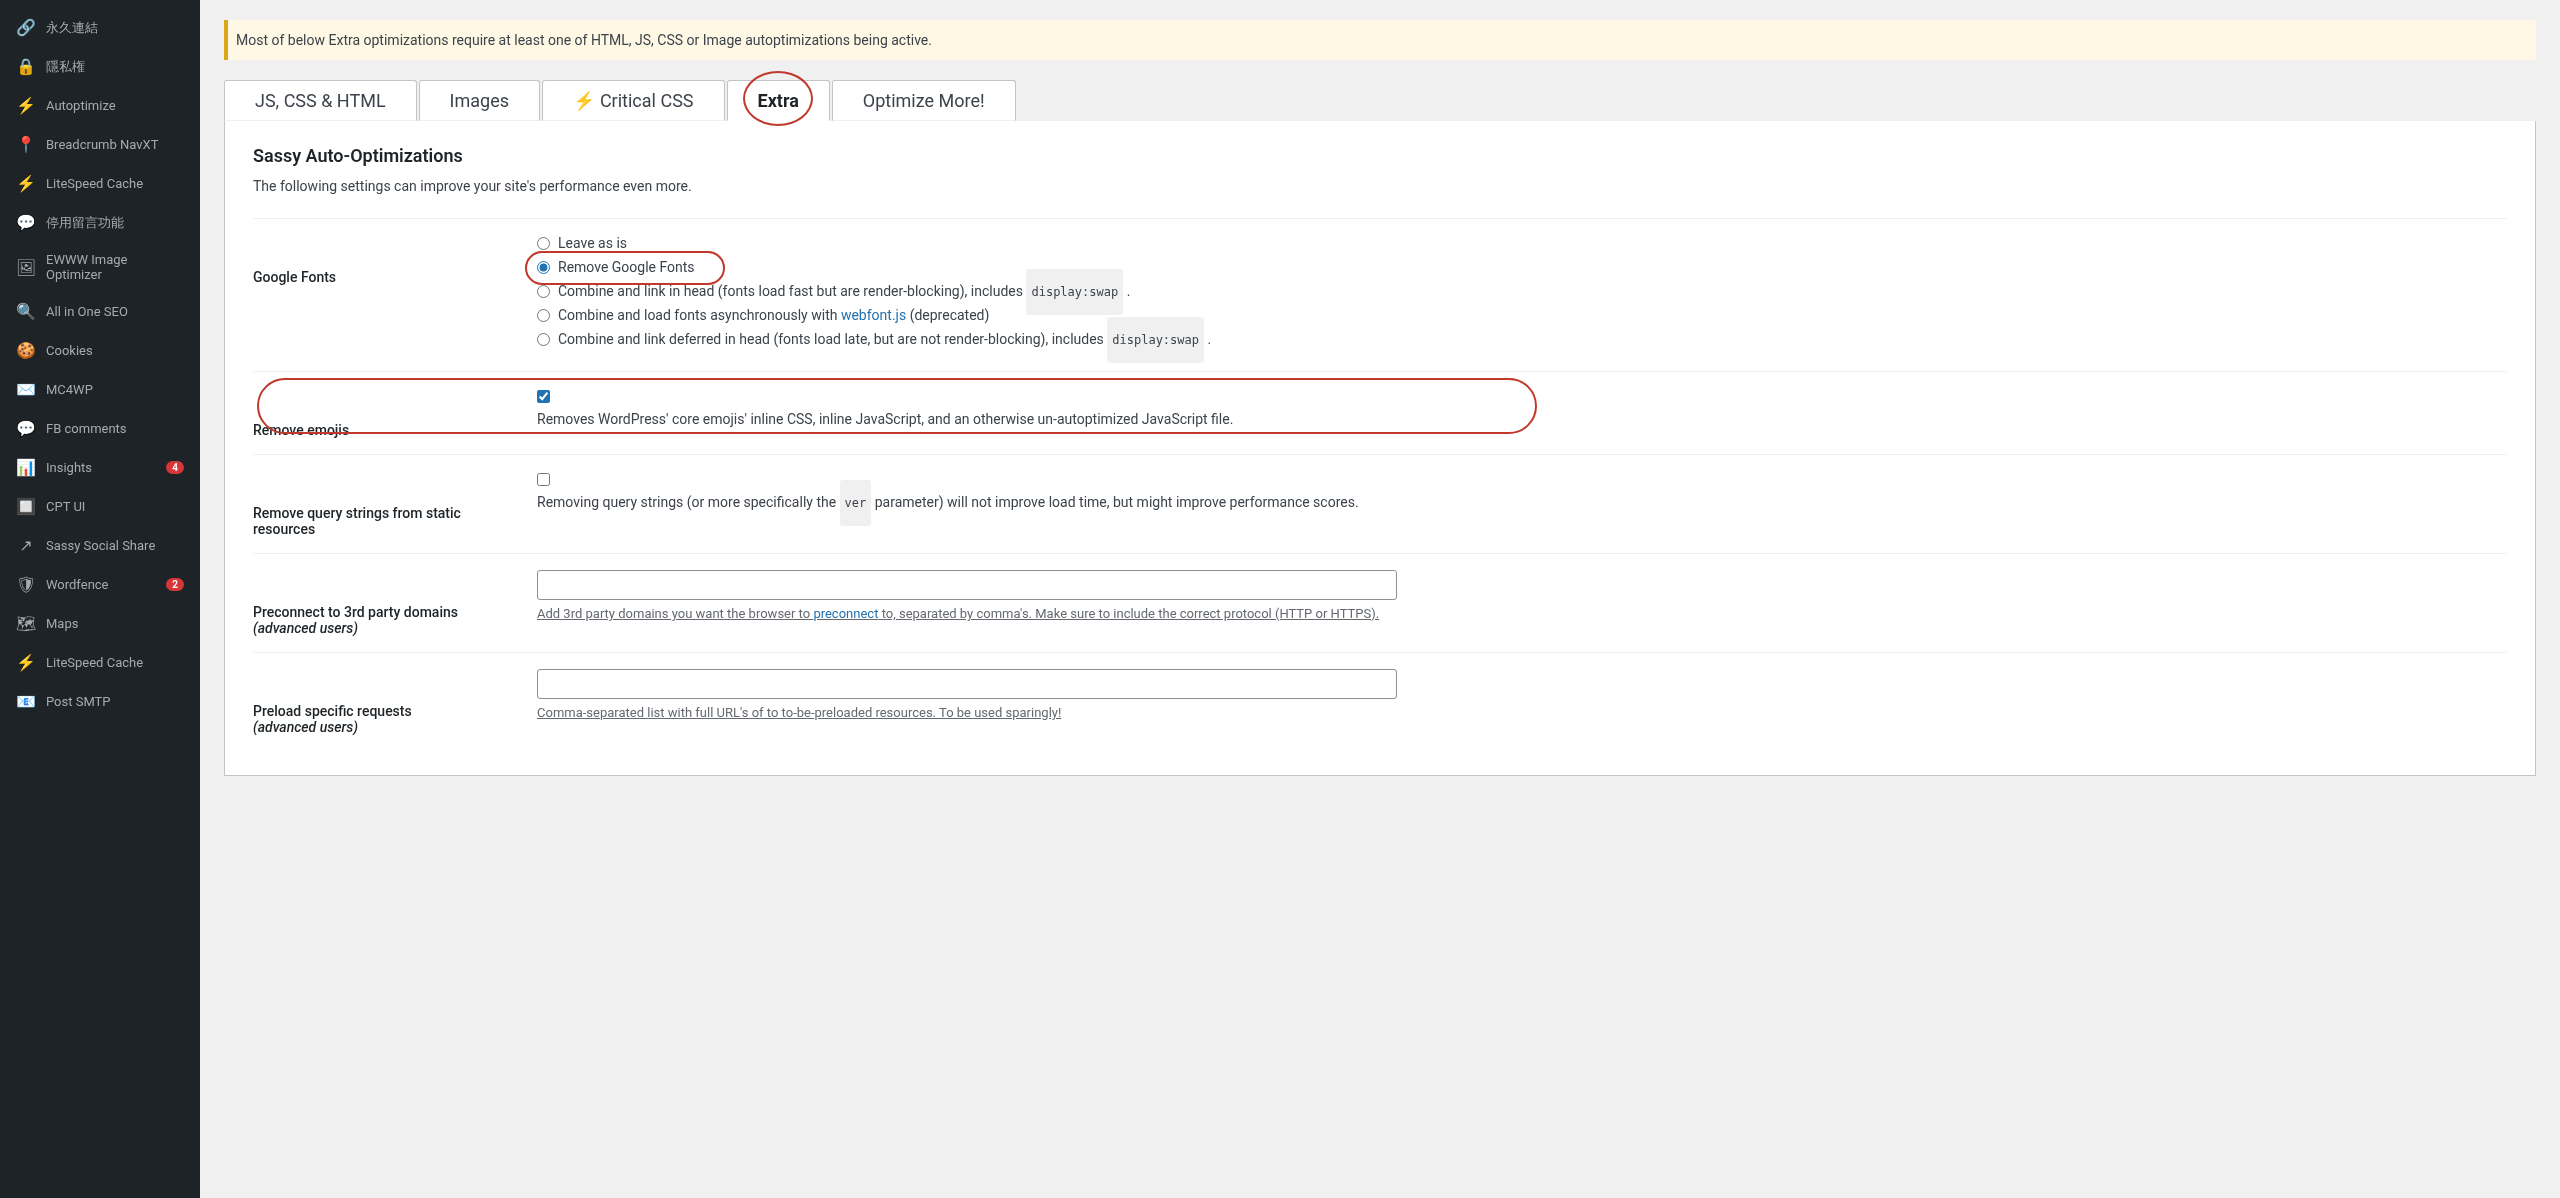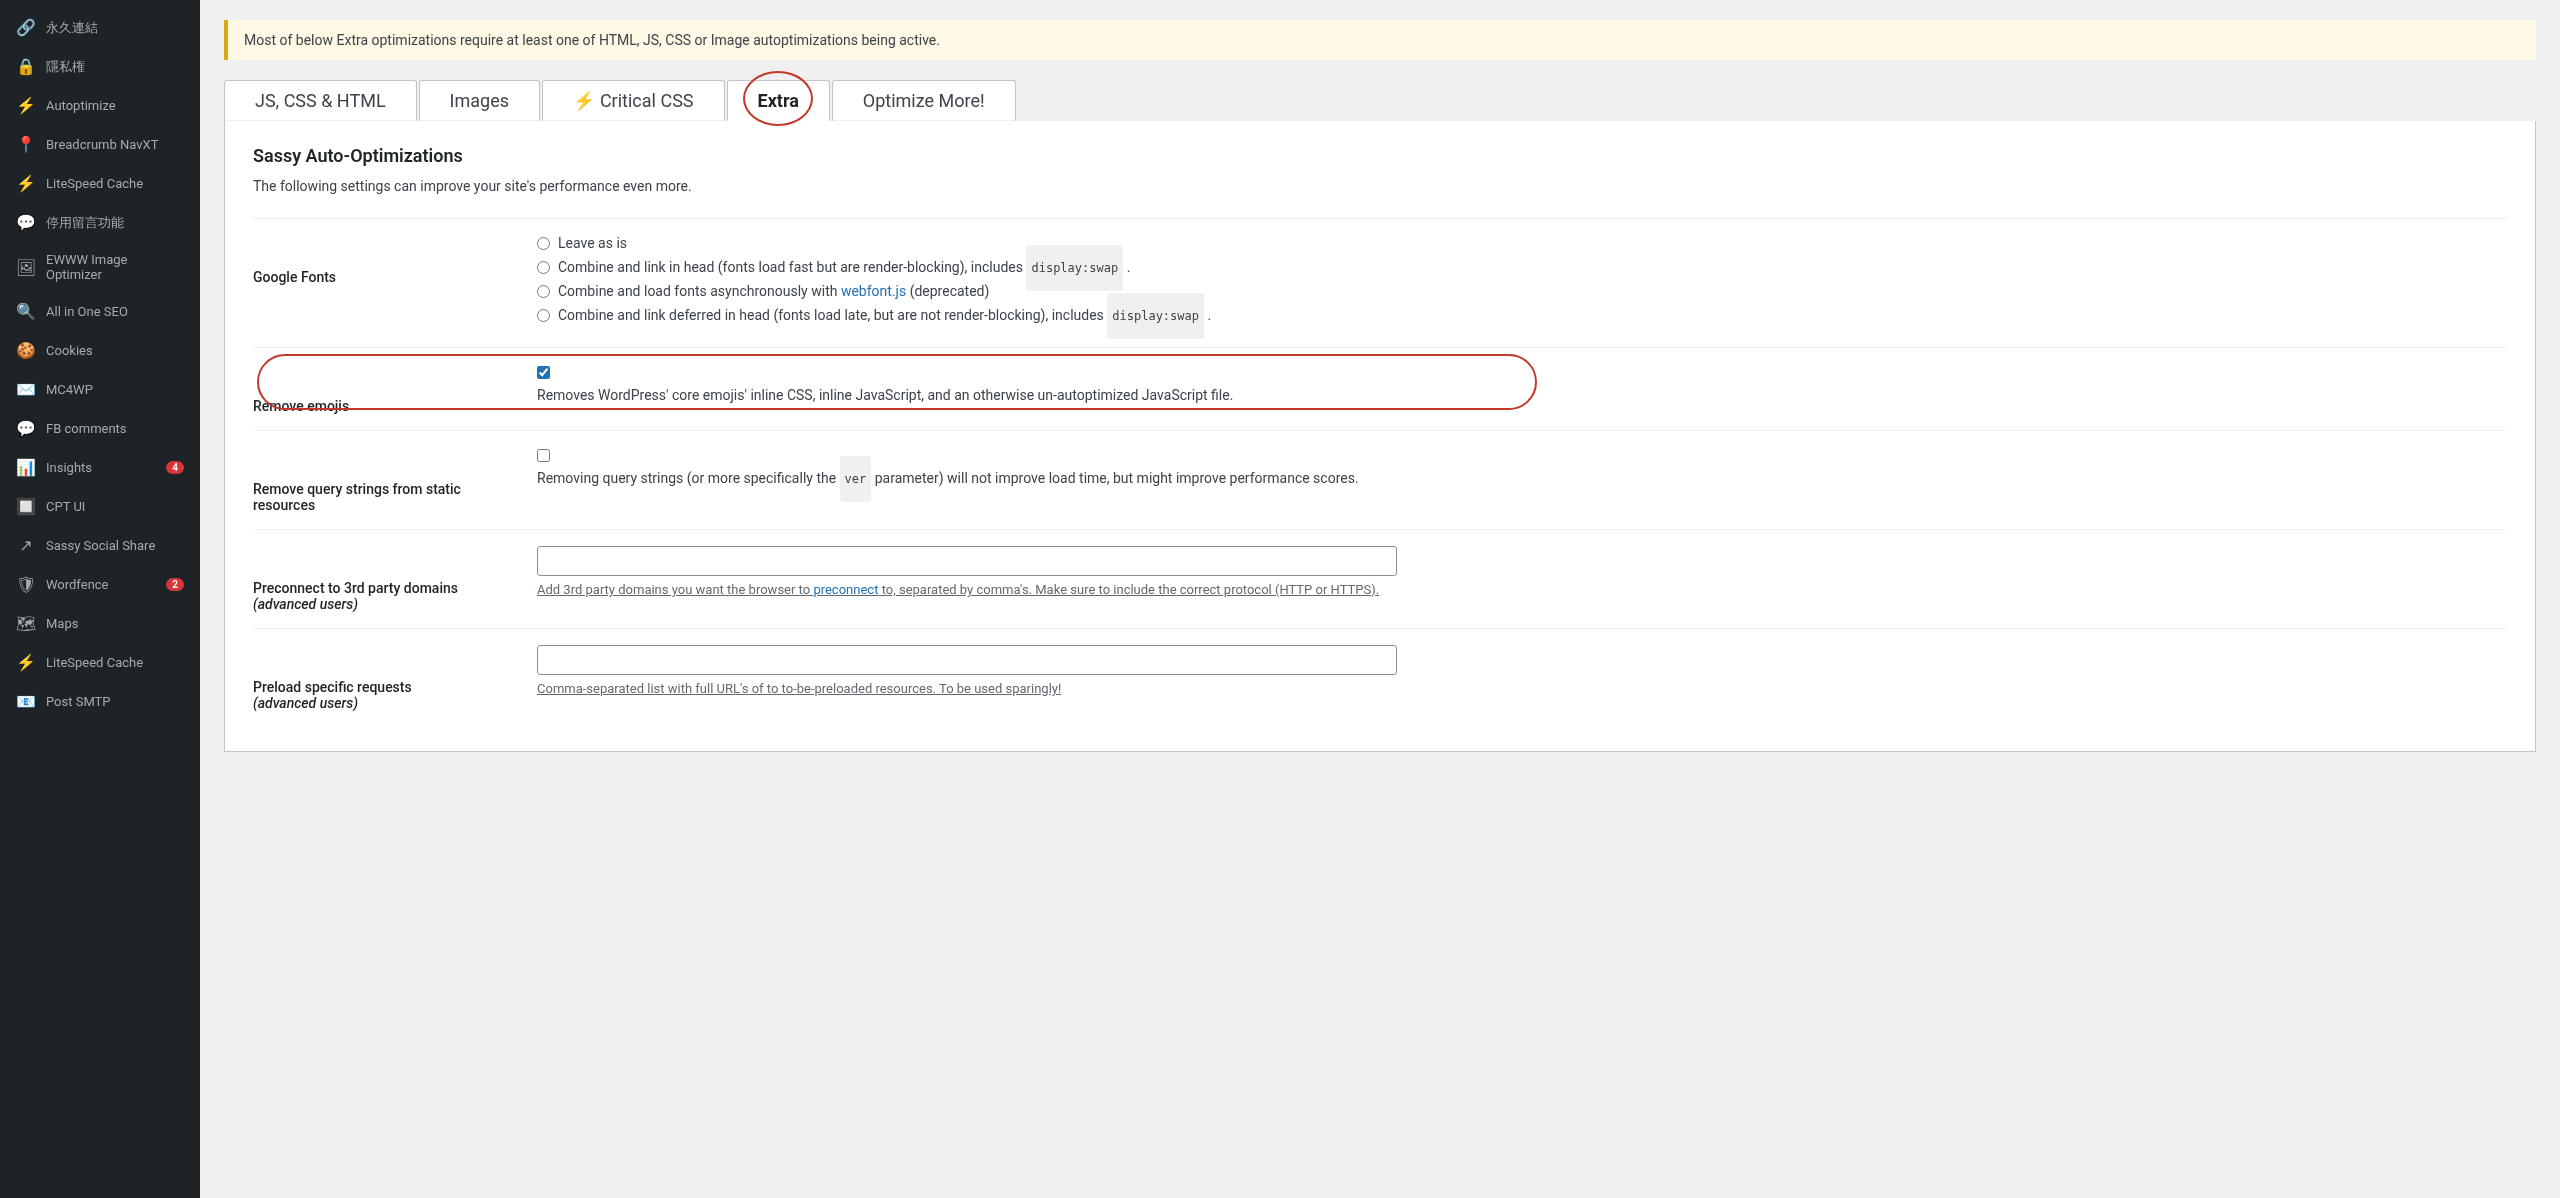--- a/index.html
+++ b/index.html
@@ -40,21 +40,21 @@
       flex: 1;
       padding: 20px 24px;
       background: #f0f0f1;
       overflow: auto;
     }
 
     
     .warning-banner {
       background: #fff8e5;
       border-left: 4px solid #dba617;
-      padding: 12px 16px;
+      padding: 12px 8px;
       margin-bottom: 20px;
       font-size: 14px;
       color: #3c434a;
     }
 
     
     .tabs {
       display: flex;
       gap: 2px;
       margin-bottom: 0;
@@ -336,20 +336,27 @@
     <div class="panel-desc">The following settings can improve your site's performance even more.</div>
 
     <div class="settings-row">
       <div class="row-label">Google Fonts</div>
       <div class="row-content">
         <label class="radio-option">
           <input type="radio" name="google_fonts" style="">
           <span>Leave as is</span>
         </label>
         <label class="radio-option">
+          <div class="gfonts-circle-wrap">
+            <div class="gfonts-circle"></div>
+            <input type="radio" name="google_fonts" checked="" style="">
+            <span>Remove Google Fonts</span>
+          </div>
+        </label>
+        <label class="radio-option">
           <input type="radio" name="google_fonts" style="">
           <span>Combine and link in head (fonts load fast but are render-blocking), includes <code>display:swap</code> .</span>
         </label>
         <label class="radio-option">
           <input type="radio" name="google_fonts" style="">
           <span>Combine and load fonts asynchronously with <a href="#">webfont.js</a> (deprecated)</span>
         </label>
         <label class="radio-option">
           <input type="radio" name="google_fonts" style="">
           <span>Combine and link deferred in head (fonts load late, but are not render-blocking), includes <code>display:swap</code> .</span>

